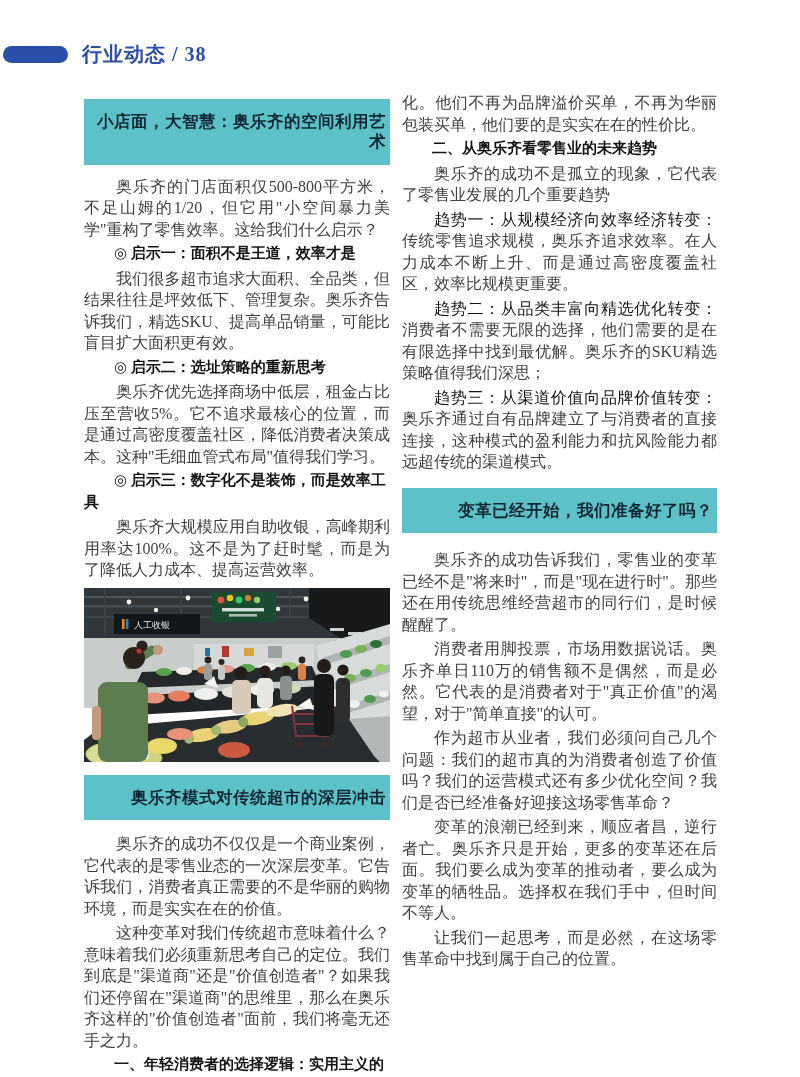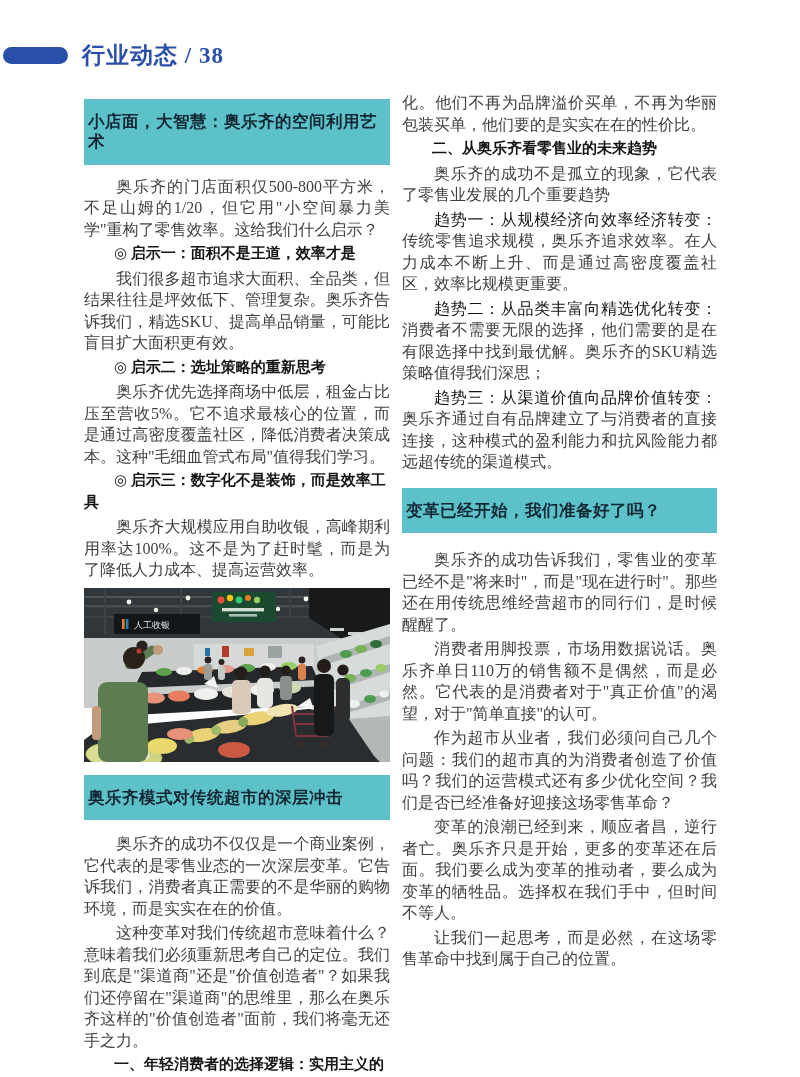--- a/index.html
+++ b/index.html
@@ -14,35 +14,35 @@
   body{
     width:800px;height:1077px;position:relative;overflow:hidden;
     font-family:"Liberation Serif","DejaVu Serif",serif;
   }
   .page{position:relative;width:800px;height:1077px;background:#fff;}
 
   
   .page-header{position:absolute;top:44px;left:3px;display:flex;align-items:center;}
   .header-bar{width:65px;height:17px;background:var(--blue);border-radius:9px;}
   .header-title{
-    margin-left:14px;color:var(--blue);font-weight:bold;font-size:23px;
+    margin-left:14px;color:var(--blue);font-weight:bold;font-size:20px;
     letter-spacing:1px;line-height:1;white-space:nowrap;
   }
 
   
   .columns{
     position:absolute;top:92px;left:84px;width:633px;
     display:grid;grid-template-columns:306px 315px;column-gap:12px;
   }
   .col{min-width:0;}
 
   .section-box{
     background:var(--teal);color:var(--box-text);
     font-weight:bold;font-size:16.5px;line-height:1.2;
-    text-align:left;padding:13px 4px;letter-spacing:0.5px;
+    text-align:right;padding:13px 4px;letter-spacing:0.5px;
   }
   .box-top{margin-top:7px;margin-bottom:11px;}
   .box-mid{margin-top:13px;margin-bottom:13px;}
   .box-right{margin-top:15px;margin-bottom:16px;}
 
   .body-p{
     margin:0 0 3px 0;font-size:16px;line-height:21.5px;color:var(--body-text);
     text-align:justify;text-indent:2em;word-break:break-all;
   }
   .subhead{

